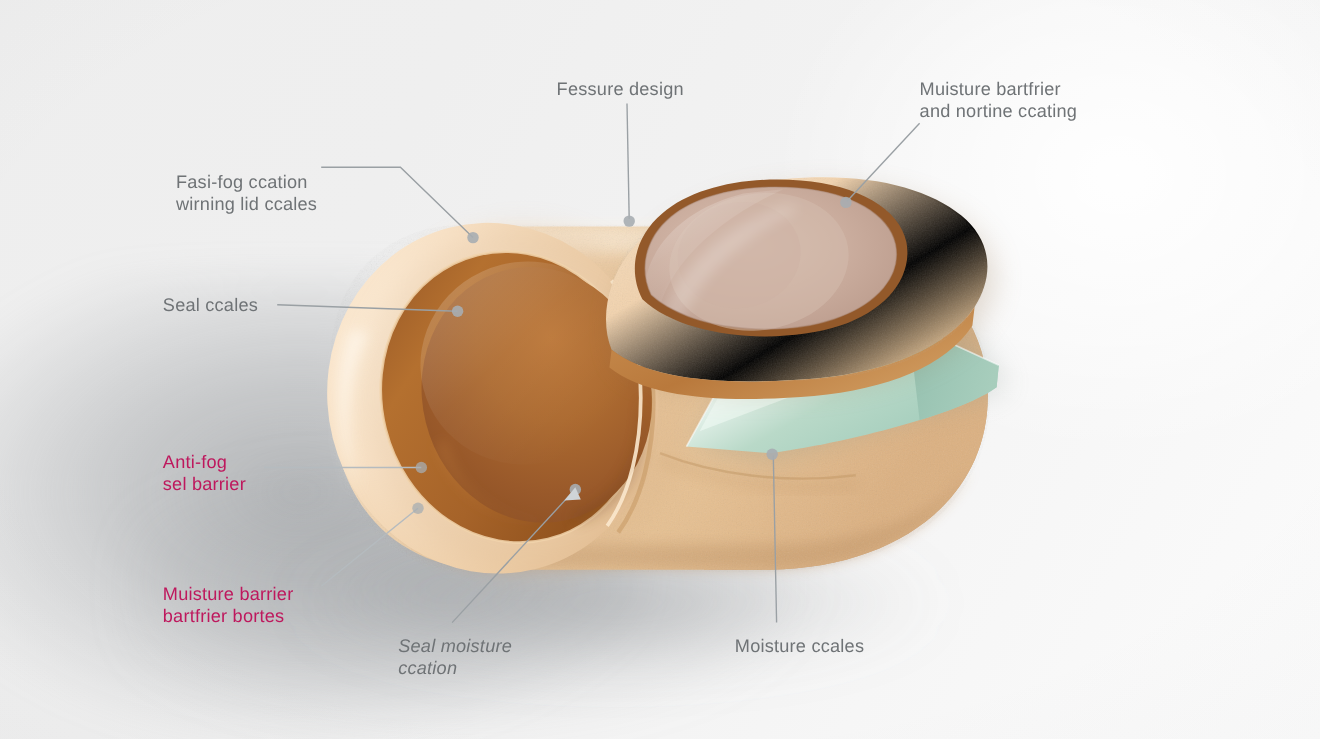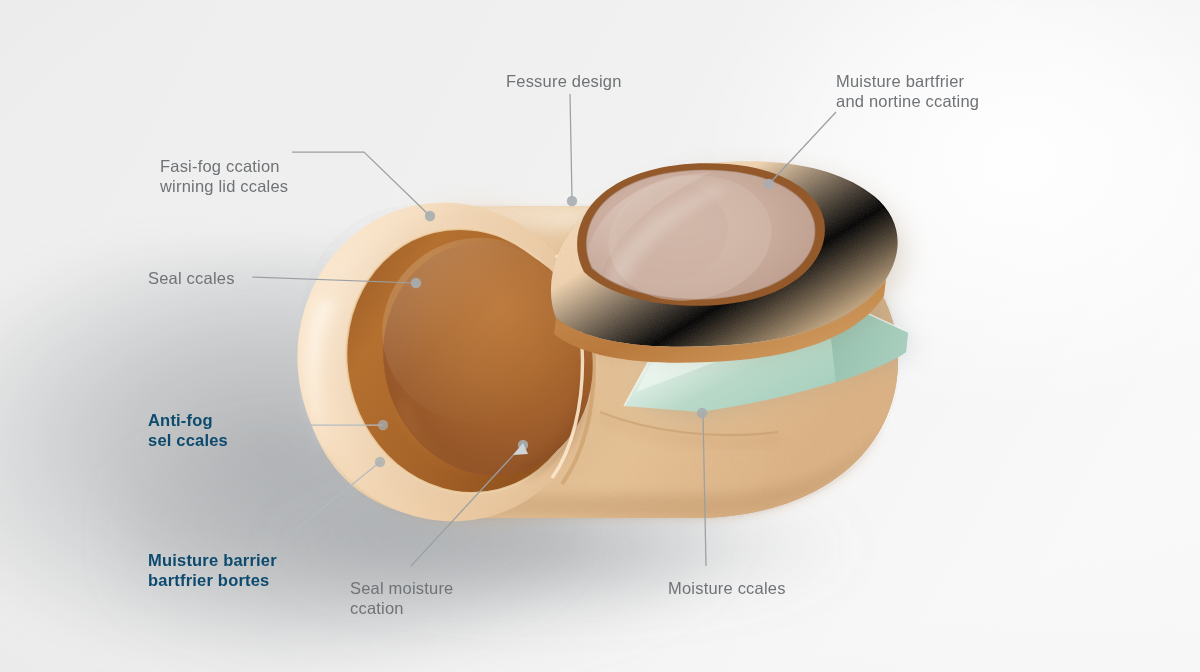--- a/index.html
+++ b/index.html
@@ -24,21 +24,21 @@
     background:radial-gradient(ellipse 55% 55% at 60% 45%,rgba(255,255,255,.95) 0%,rgba(255,255,255,.45) 45%,rgba(255,255,255,0) 75%);}
   .bg-vig{position:absolute;inset:0;
     background:radial-gradient(ellipse 95% 100% at 50% 45%,rgba(0,0,0,0) 55%,rgba(120,124,128,.07) 100%);}
 
   
   #art{position:absolute;inset:0;}
 
   
   .lbl{position:absolute;font-size:16.5px;letter-spacing:.2px;line-height:20px;white-space:pre;}
   .lbl.dark{color:#6f7376;}
-  .lbl.light{color:#0c4a6e;font-weight:bold;}
+  .lbl.light{color:#be185d;}
 </style>
 </head>
 <body>
 
 <div id="stage">
 
   <div class="bg-base"></div>
   <div class="bg-glow"></div>
   <div class="bg-shadow"></div>
   <div class="bg-shadow2"></div>
@@ -302,21 +302,21 @@
         <circle cx="702" cy="413" r="5.2" fill="#a7adb1" opacity="0.9"></circle>
       </g>
     <g>
       <path d="M523,443 L513,455 L528,454 Z" fill="#cfd4d7"></path>
     </g>
   </svg>
 
   <div id="labels">
       <div class="lbl dark" style="left: 160px; top: 131px; margin-top: 25px;"><div>Fasi-fog ccation</div><div>wirning lid ccales</div></div>
       <div class="lbl dark" style="left: 148px; top: 268px;"><div>Seal ccales</div></div>
-      <div class="lbl light" style="left: 148px; top: 410px;"><div>Anti-fog</div><div>sel ccales</div></div>
-      <div class="lbl light" style="left: 148px; top: 550px;"><div>Muisture barrier</div><div>bartfrier bortes</div></div>
-      <div class="lbl dark" style="left: 350px; top: 578px;"><div>Seal moisture</div><div>ccation</div></div>
+      <div class="lbl light" style="left: 148px; top: 410px;"><div>Anti-fog</div><div>sel barrier</div></div>
+      <div class="lbl light" style="left: 148px; top: 530px;"><div>Muisture barrier</div><div>bartfrier bortes</div></div>
+      <div class="lbl dark" style="left: 362px; top: 578px; font-style: italic;"><div>Seal moisture</div><div>ccation</div></div>
       <div class="lbl dark" style="left: 506px; top: 71px; text-align: center;"><div>Fessure design</div></div>
       <div class="lbl dark" style="left: 836px; top: 71px;"><div>Muisture bartfrier</div><div>and nortine ccating</div></div>
       <div class="lbl dark" style="left: 668px; top: 578px;"><div>Moisture ccales</div></div>
     </div>
 
 </div>
 
 </body></html>

